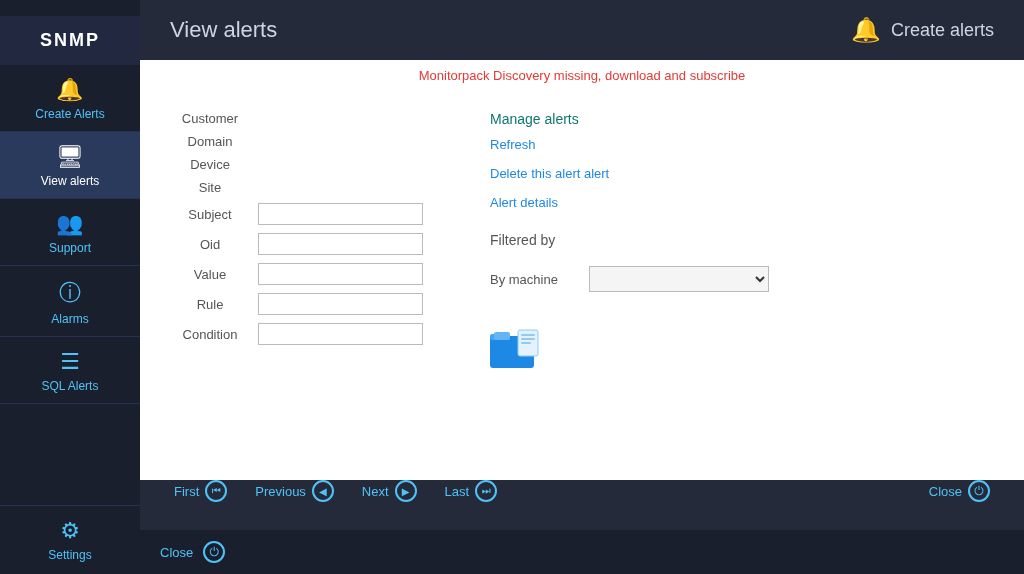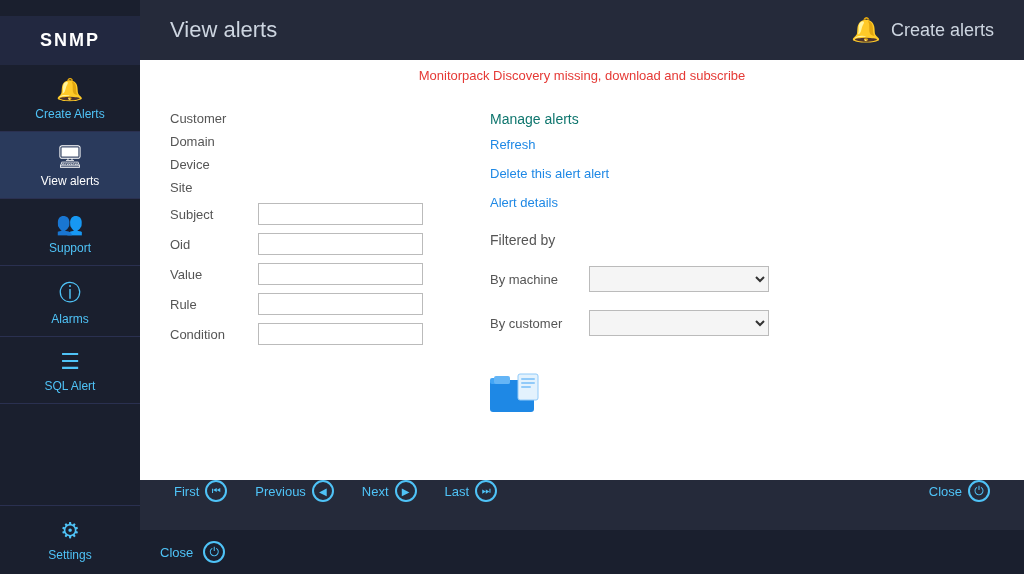--- a/index.html
+++ b/index.html
@@ -125,21 +125,21 @@
     .form-row {
       display: flex;
       align-items: center;
       margin-bottom: 8px;
       gap: 8px;
     }
     .form-label {
       width: 80px;
       font-size: 13px;
       color: #555;
-      text-align: left;
+      text-align: center;
     }
     .form-value-text {
       font-size: 13px;
       color: #333;
     }
     .form-input {
       border: 1px solid #bbb;
       background: #fff;
       height: 22px;
       width: 165px;
@@ -291,21 +291,21 @@
     <span>Support</span>
   </div>
 
   <div class="sidebar-item">
     <span class="sidebar-icon">ⓘ</span>
     <span>Alarms</span>
   </div>
 
   <div class="sidebar-item">
     <span class="sidebar-icon">☰</span>
-    <span>SQL Alert</span>
+    <span>SQL Alerts</span>
   </div>
 
   <div class="sidebar-spacer"></div>
 
   <div class="sidebar-settings">
     <span class="sidebar-icon">⚙</span>
     <span>Settings</span>
   </div>
 </div>
 
@@ -375,26 +375,20 @@
         <a class="action-link">Alert details</a>
 
         <div class="filtered-by-title">Filtered by</div>
 
         <div class="filter-row">
           <span class="filter-label">By machine</span>
           <select class="filter-select">
             <option value=""></option>
           </select>
         </div>
-        <div class="filter-row">
-          <span class="filter-label">By customer</span>
-          <select class="filter-select">
-            <option value=""></option>
-          </select>
-        </div>
 
         <div class="folder-icon-area">
           <svg class="folder-icon" viewBox="0 0 50 44" xmlns="http://www.w3.org/2000/svg">
             <rect x="0" y="10" width="44" height="32" rx="3" fill="#1e88e5"></rect>
             <rect x="0" y="8" width="20" height="6" rx="2" fill="#42a5f5"></rect>
             <rect x="4" y="6" width="16" height="8" rx="2" fill="#64b5f6"></rect>
 
             <rect x="28" y="4" width="20" height="26" rx="2" fill="#e3f2fd" stroke="#90caf9" stroke-width="1"></rect>
             <rect x="31" y="8" width="14" height="2" rx="1" fill="#90caf9"></rect>
             <rect x="31" y="12" width="14" height="2" rx="1" fill="#90caf9"></rect>

